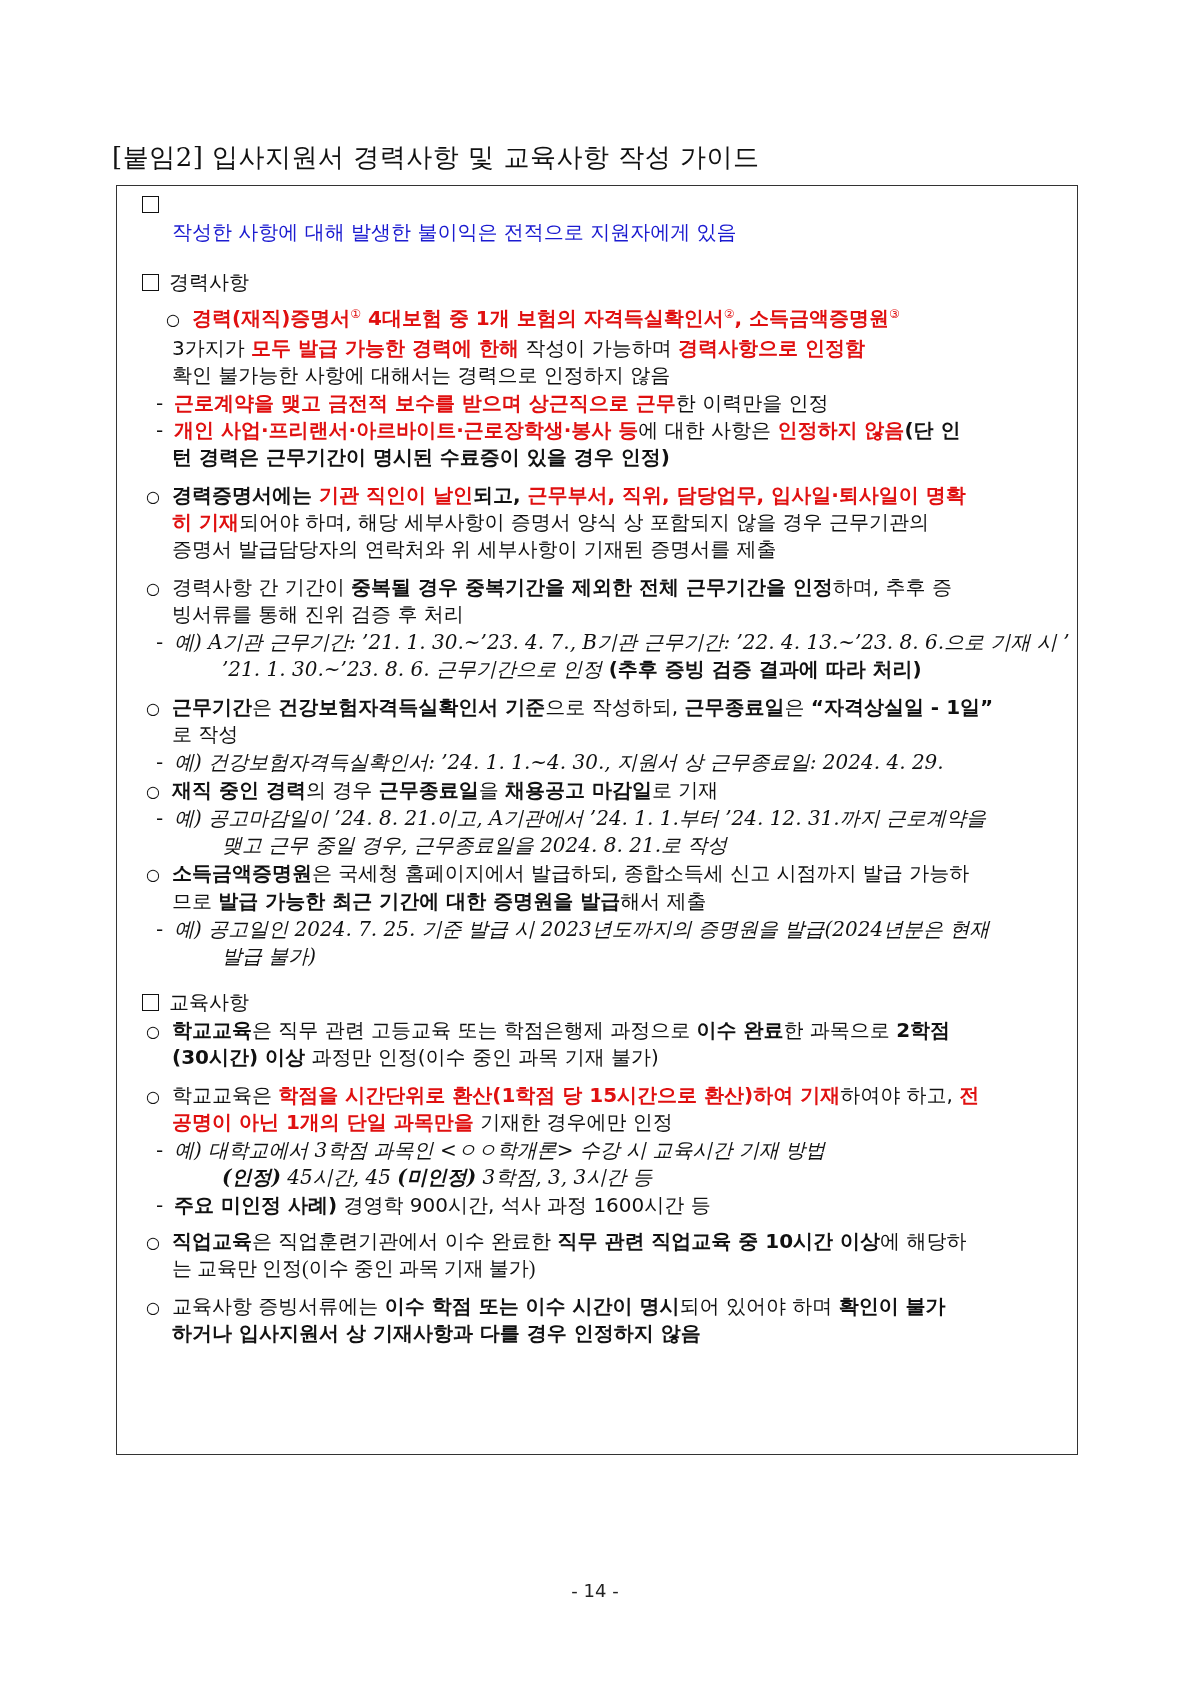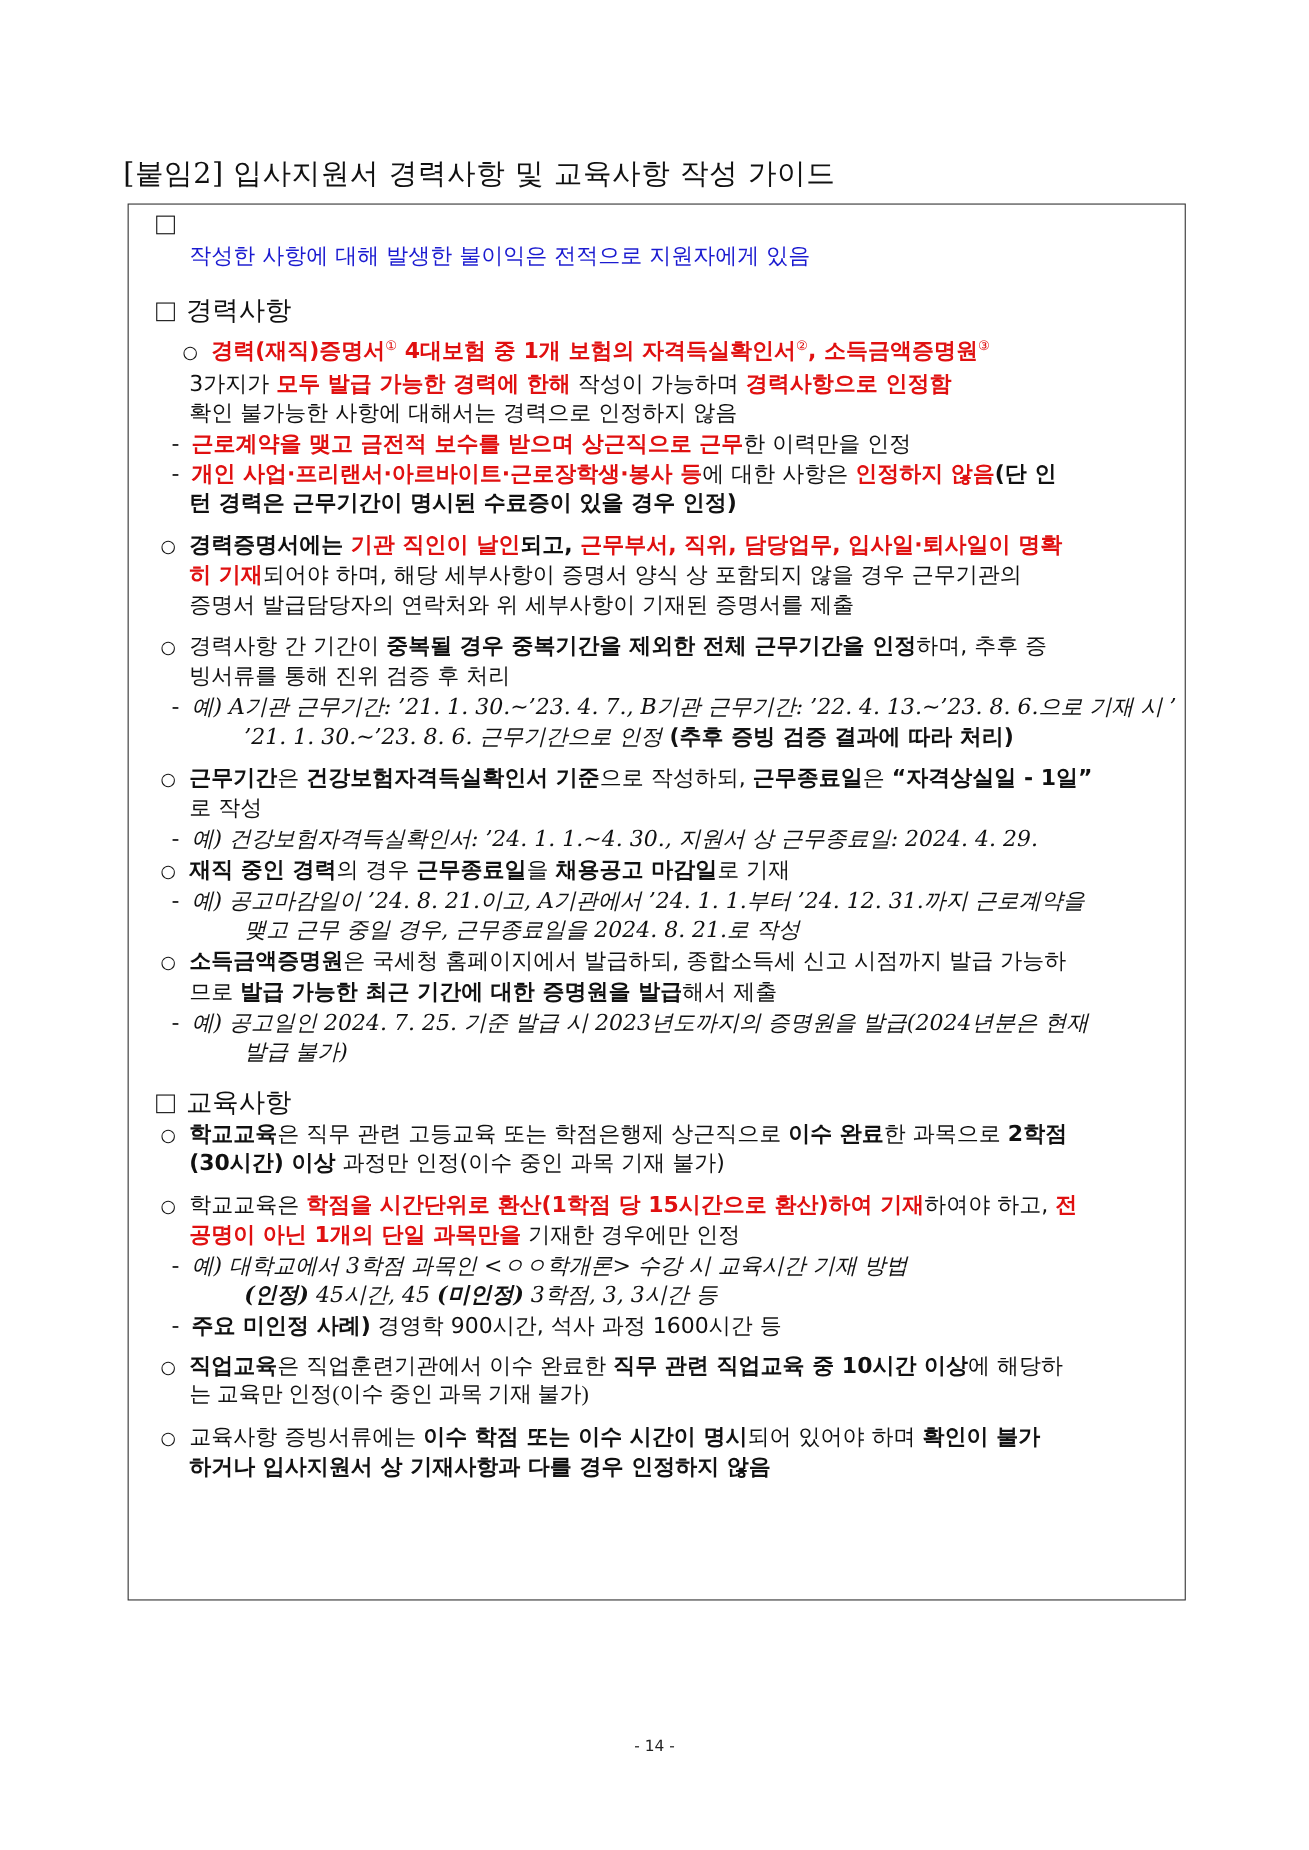--- a/index.html
+++ b/index.html
@@ -13,22 +13,22 @@
   .seg { white-space:pre; }
   .red { color:#e01010; font-weight:bold; }
   .blue { color:#1a1ad0; }
   .b { font-weight:bold; }
   .i { font-style:italic; font-family:"DejaVu Serif","Liberation Serif",serif; }
   sup.circ { font-size:12px; vertical-align:top; position:relative; top:-4px; font-weight:normal; }
   .chk { display:inline-block; width:17px; height:17px; border:1.6px solid #111; box-sizing:border-box;
          vertical-align:-2px; margin-right:10px; }
   .bullet { display:inline-block; width:26px; font-size:16px; }
   .dash { display:inline-block; width:18px; }
-  .heading { font-size:24px; }
-  .page { position:absolute; left:0; width:1190px; top:1580px; text-align:center; font-size:14px; color:#222; }
+  .heading { font-size:20px; }
+  .page { position:absolute; left:0; width:1190px; top:1580px; text-align:center; font-size:18px; color:#222; }
 </style>
 </head>
 <body>
 
 <div class="title">[붙임2] 입사지원서 경력사항 및 교육사항 작성 가이드</div>
 
 <div class="box"></div>
 
 <div class="line" style="left:142px; top:191px;">
   <span class="chk"></span>
@@ -63,21 +63,21 @@
     <div class="line" style="left: 146px; top: 860px;"><span class="bullet">○</span><span class="seg b">소득금액증명원</span><span class="seg ">은 국세청 홈페이지에서 발급하되, 종합소득세 신고 시점까지 발급 가능하</span></div>
     <div class="line" style="left: 172px; top: 888px;"><span class="seg ">므로 </span><span class="seg b">발급 가능한 최근 기간에 대한 증명원을 발급</span><span class="seg ">해서 제출</span></div>
     <div class="line" style="left: 156px; top: 916px;"><span class="dash">-</span><span class="seg i">예) 공고일인 2024. 7. 25. 기준 발급 시 2023년도까지의 증명원을 발급(2024년분은 현재</span></div>
     <div class="line" style="left: 222px; top: 943px;"><span class="seg i">발급 불가)</span></div>
   </div>
 
 <div class="line heading" style="left:142px; top:989px;">
   <span class="chk"></span><span>교육사항</span>
 </div>
 <div id="education-lines">
-    <div class="line" style="left: 146px; top: 1017px;"><span class="bullet">○</span><span class="seg b">학교교육</span><span class="seg ">은 직무 관련 고등교육 또는 학점은행제 상근직으로 </span><span class="seg b">이수 완료</span><span class="seg ">한 과목으로 </span><span class="seg b">2학점</span></div>
+    <div class="line" style="left: 146px; top: 1017px;"><span class="bullet">○</span><span class="seg b">학교교육</span><span class="seg ">은 직무 관련 고등교육 또는 학점은행제 과정으로 </span><span class="seg b">이수 완료</span><span class="seg ">한 과목으로 </span><span class="seg b">2학점</span></div>
     <div class="line" style="left: 172px; top: 1044px;"><span class="seg b">(30시간) 이상</span><span class="seg "> 과정만 인정(이수 중인 과목 기재 불가)</span></div>
     <div class="line" style="left: 146px; top: 1082px;"><span class="bullet">○</span><span class="seg ">학교교육은 </span><span class="seg red">학점을 시간단위로 환산(1학점 당 15시간으로 환산)하여 기재</span><span class="seg ">하여야 하고, </span><span class="seg red">전</span></div>
     <div class="line" style="left: 172px; top: 1109px;"><span class="seg red">공명이 아닌 1개의 단일 과목만을</span><span class="seg "> 기재한 경우에만 인정</span></div>
     <div class="line" style="left: 156px; top: 1137px;"><span class="dash">-</span><span class="seg i">예) 대학교에서 3학점 과목인 &lt;ㅇㅇ학개론&gt; 수강 시 교육시간 기재 방법</span></div>
     <div class="line" style="left: 222px; top: 1164px;"><span class="seg b i">(인정)</span><span class="seg i"> 45시간, 45 </span><span class="seg b i">(미인정)</span><span class="seg i"> 3학점, 3, 3시간 등</span></div>
     <div class="line" style="left: 156px; top: 1192px;"><span class="dash">-</span><span class="seg b">주요 미인정 사례)</span><span class="seg "> 경영학 900시간, 석사 과정 1600시간 등</span></div>
     <div class="line" style="left: 146px; top: 1228px;"><span class="bullet">○</span><span class="seg b">직업교육</span><span class="seg ">은 직업훈련기관에서 이수 완료한 </span><span class="seg b">직무 관련 직업교육 중 10시간 이상</span><span class="seg ">에 해당하</span></div>
     <div class="line" style="left: 172px; top: 1255px; font-family: Liberation Serif, serif;"><span class="seg ">는 교육만 인정(이수 중인 과목 기재 불가)</span></div>
     <div class="line" style="left: 146px; top: 1293px;"><span class="bullet">○</span><span class="seg ">교육사항 증빙서류에는 </span><span class="seg b">이수 학점 또는 이수 시간이 명시</span><span class="seg ">되어 있어야 하며 </span><span class="seg b">확인이 불가</span></div>
     <div class="line" style="left: 172px; top: 1320px;"><span class="seg b">하거나 입사지원서 상 기재사항과 다를 경우 인정하지 않음</span></div>

